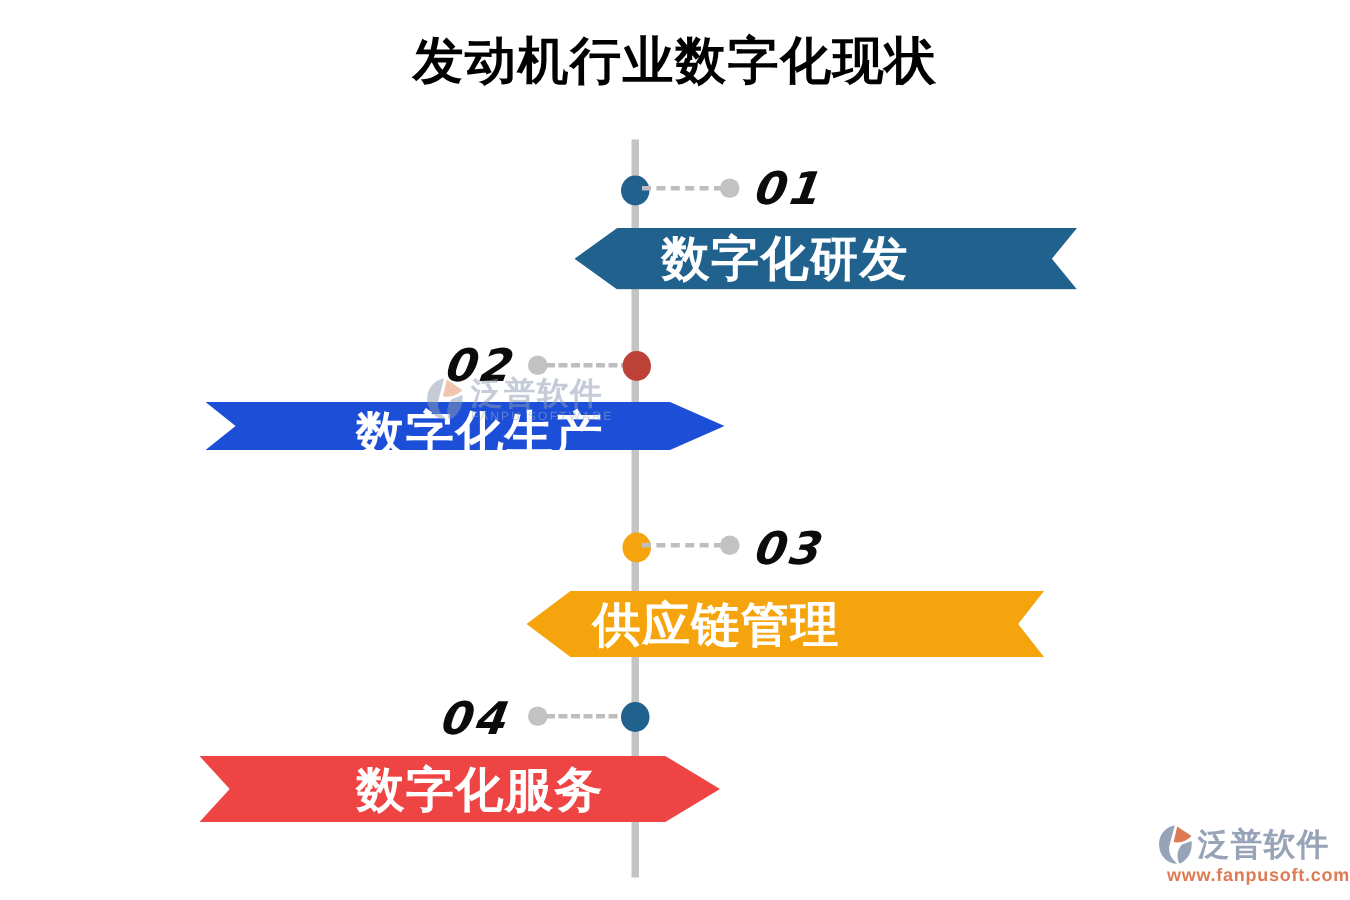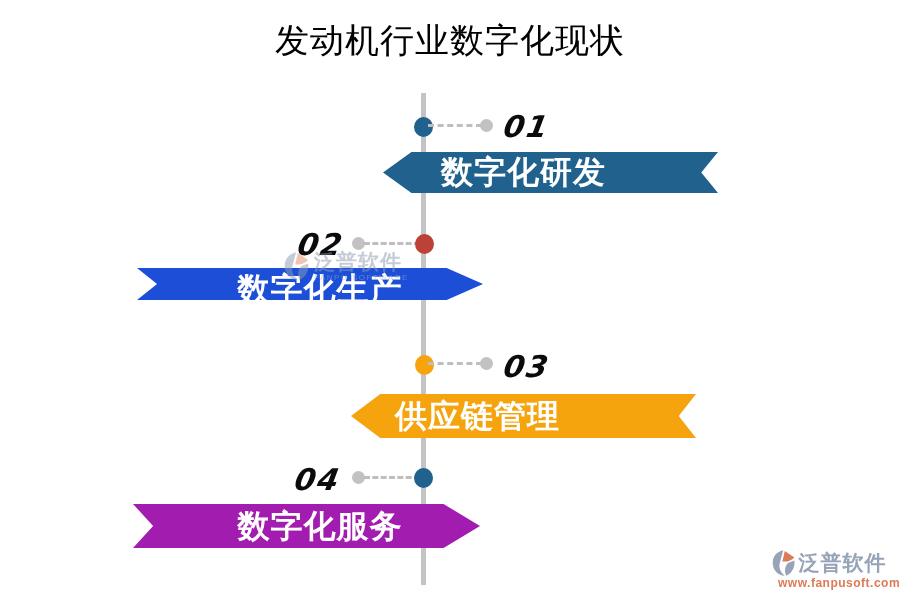--- a/index.html
+++ b/index.html
@@ -2,21 +2,21 @@
 <html><head>
 <meta charset="utf-8">
 <style>
   html,body { margin:0; padding:0; background:#fff; }
   .stage {
     position:relative; width:900px; height:600px; background:#ffffff;
     overflow:hidden; font-family:"Liberation Serif","DejaVu Serif",serif;
   }
   .title {
     position:absolute; left:0; top:18px; width:100%; margin:0;
-    text-align:center; font-size:34px; font-weight:400; color:#000;
+    text-align:center; font-size:34px; font-weight:700; color:#000;
     letter-spacing:1px; font-family:"Liberation Serif","DejaVu Serif",serif;
   }
   .timeline {
     position:absolute; left:421px; top:93px; width:5px; height:492px;
     background:#C4C4C4;
   }
   .dot { position:absolute; border-radius:50%; }
   .dot.big   { width:19px; height:20px; }
   .dot.small { width:13px; height:13px; background:#C2C2C2; }
   .dash {
@@ -103,21 +103,21 @@
   <div class="dot small" style="left:480px;top:357px;"></div>
   <div class="num" style="left:504px;top:352px;">03</div>
   <div class="banner banner-left-arrow" style="left: 351px; top: 394px; width: 345px; height: 44px; line-height: 44px; padding-right: 92px; background-color: rgb(245, 164, 14);">
     <span>供应链管理</span>
   </div>
 
   <div class="num" style="left:295px;top:465px;">04</div>
   <div class="dot small" style="left:352px;top:471px;"></div>
   <div class="dash" style="left:364px;top:476px;width:56px;"></div>
   <div class="dot big" style="left: 414px; top: 468px; background-color: rgb(32, 97, 142);"></div>
-  <div class="banner banner-right-arrow" style="left: 133px; top: 504px; width: 347px; height: 44px; line-height: 44px; padding-left: 27px; background-color: #a21caf;">
+  <div class="banner banner-right-arrow" style="left: 133px; top: 504px; width: 347px; height: 44px; line-height: 44px; padding-left: 27px; background-color: #ef4444;">
     <span>数字化服务</span>
   </div>
 
   <div class="footer-logo">
     <div class="footer-top">
       <svg width="24" height="28" viewBox="0 0 30 34">
         <path fill="#97A3B7" d="M14 1 C5 3 0 10 1 19 C2 27 8 33 16 33 C10 28 8 22 10 16 Z"></path>
         <path fill="#DC7B55" d="M16 2 L28 10 C24 14 19 16 13 15 Z"></path>
         <path fill="#97A3B7" d="M28 14 C29 22 25 30 18 33 C15 28 16 21 20 17 Z"></path>
       </svg>

